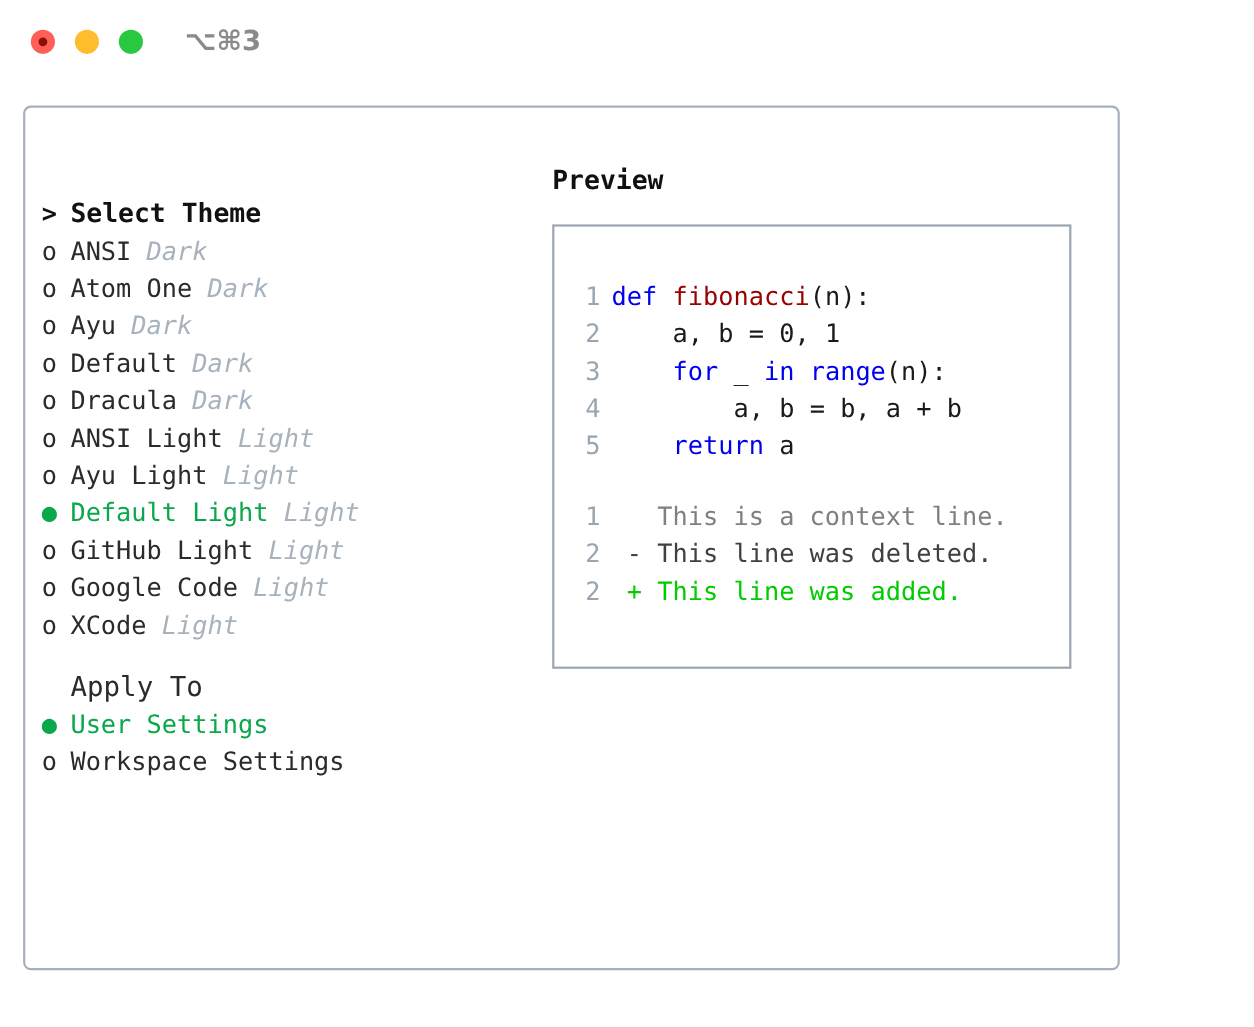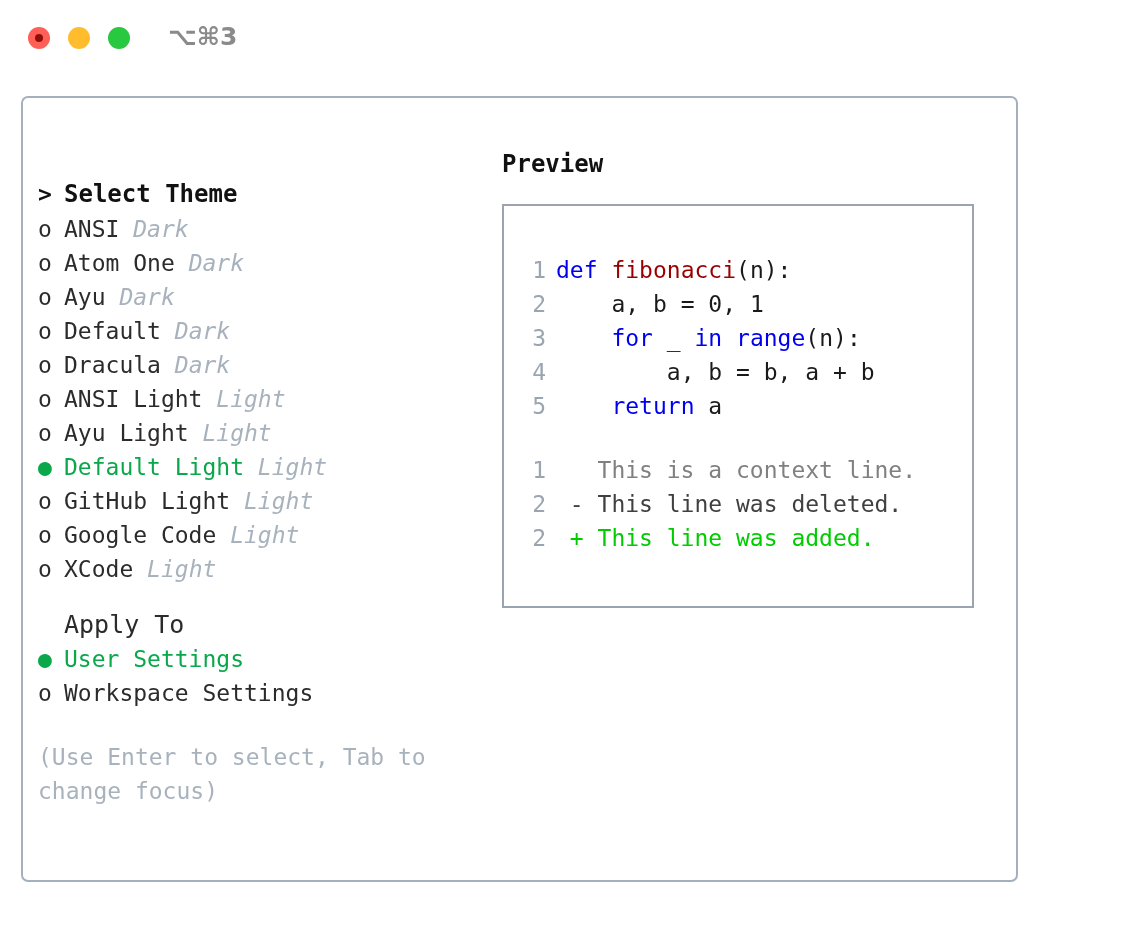--- a/index.html
+++ b/index.html
@@ -217,21 +217,20 @@
 
       <div class="row" id="apply-header">Apply To</div>
 
       <div id="apply-list">
           <div class="row"><span class="marker marker-filled">●</span><span class="item-name selected">User Settings</span></div>
           <div class="row"><span class="marker marker-hollow">o</span><span class="item-name">Workspace Settings</span></div>
         </div>
 
       <div class="spacer-md"></div>
 
-      <div id="hint">(Use Enter to select, Tab to change focus)</div>
     </div>
 
     <div id="right-pane">
       <div id="preview-title">Preview</div>
       <div id="preview-box">
         <div id="code-area">
             <div class="code-line"><span class="lineno">1</span><span class="kw">def</span><span class="plain"> </span><span class="fn">fibonacci</span><span class="plain">(</span><span class="plain">n</span><span class="plain">):</span></div>
             <div class="code-line"><span class="lineno">2</span><span class="plain">    </span><span class="plain">a</span><span class="plain">, </span><span class="plain">b</span><span class="plain"> = 0, 1</span></div>
             <div class="code-line"><span class="lineno">3</span><span class="plain">    </span><span class="kw">for</span><span class="plain"> </span><span class="plain">_</span><span class="plain"> </span><span class="kw">in</span><span class="plain"> </span><span class="kw">range</span><span class="plain">(</span><span class="plain">n</span><span class="plain">):</span></div>
             <div class="code-line"><span class="lineno">4</span><span class="plain">        </span><span class="plain">a</span><span class="plain">, </span><span class="plain">b</span><span class="plain"> = </span><span class="plain">b</span><span class="plain">, </span><span class="plain">a</span><span class="plain"> + </span><span class="plain">b</span></div>

